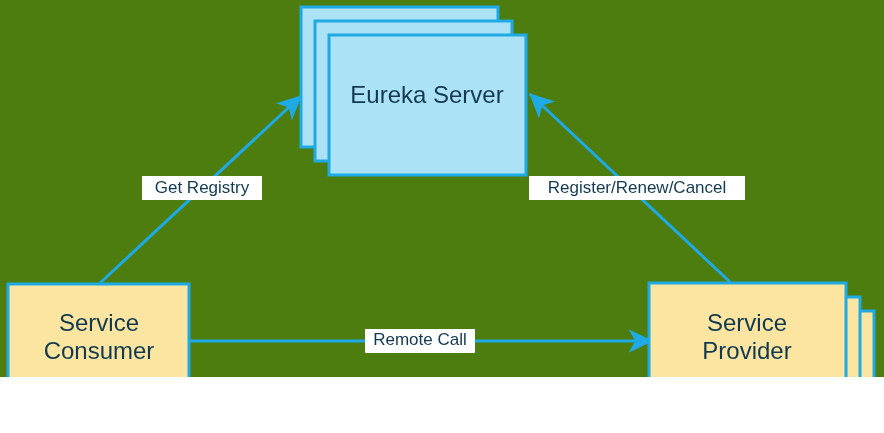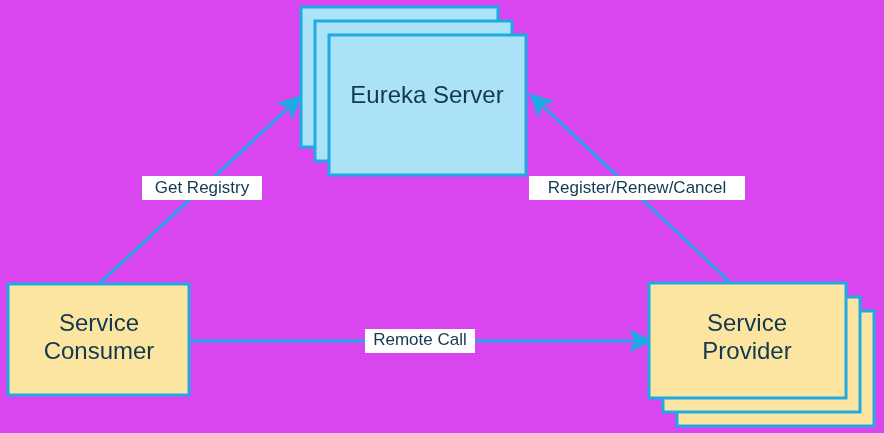--- a/index.html
+++ b/index.html
@@ -7,22 +7,22 @@
     margin: 0;
     padding: 0;
     background: #ffffff;
   }
   body {
     font-family: "Liberation Sans", sans-serif;
   }
   #diagram-canvas {
     position: relative;
     width: 884px;
-    height: 433px;
-    background: #d946ef;
+    height: 377px;
+    background: #4d7c0f;
     overflow: hidden;
   }
   #diagram-svg {
     position: absolute;
     top: 0;
     left: 0;
     width: 884px;
     height: 433px;
     display: block;
   }

